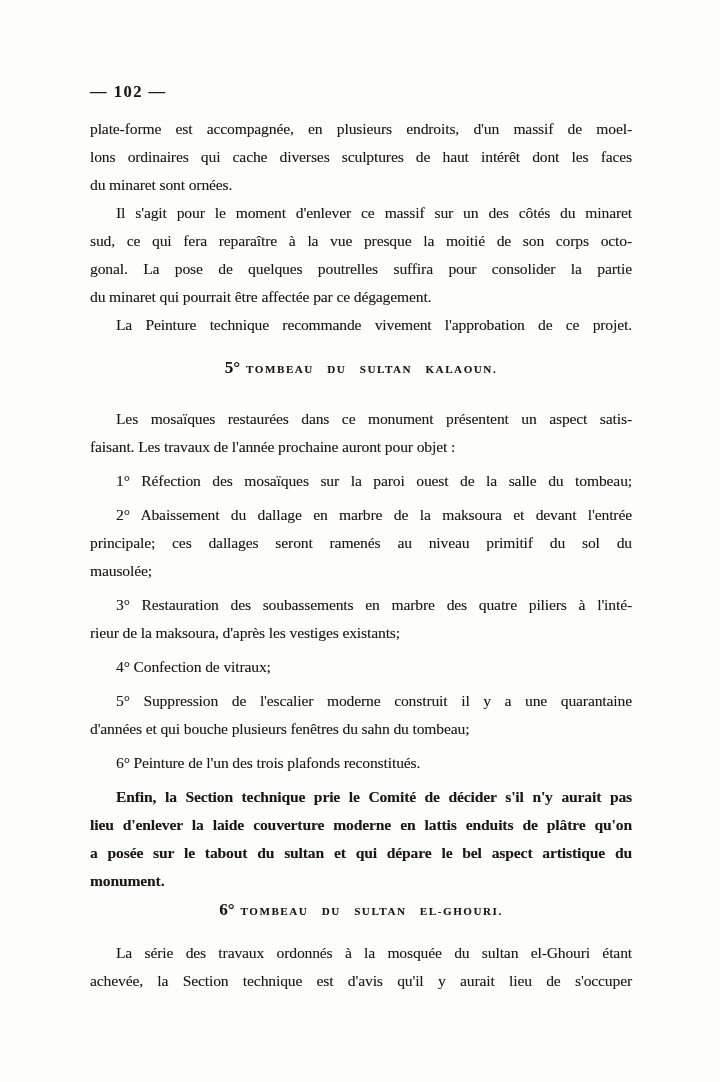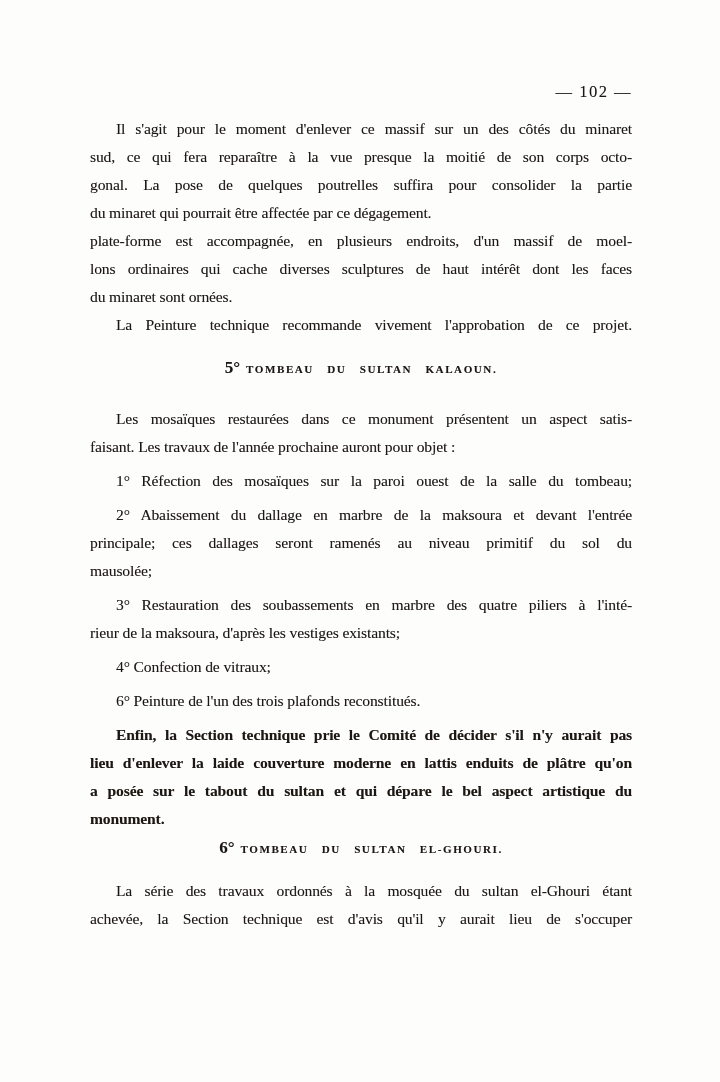--- a/index.html
+++ b/index.html
@@ -14,22 +14,22 @@
     height: 1082px;
     box-sizing: border-box;
     background: #fdfdfc;
     color: #1c1713;
     font-family: "Liberation Serif", "DejaVu Serif", serif;
     padding: 82px 88px 0 90px;
     overflow: hidden;
     text-shadow: 0.25px 0.25px 0 rgba(28,23,19,0.35);
   }
   .running-head {
-    text-align: right;
-    font-weight: normal;
+    text-align: left;
+    font-weight: bold;
     font-size: 16.5px;
     letter-spacing: 1.5px;
     line-height: 20px;
     margin-bottom: 13px;
   }
   .para { margin: 0; }
   .list-item { margin-top: 6px; }
   .para-enfin { margin-top: 6px; font-weight: bold; }
   .line {
     display: block;
@@ -59,30 +59,30 @@
 </head>
 <body>
 
 <div class="page">
 
   <header class="running-head">— 102 —</header>
 
   <section>
 
     <div class="para">
+      <div class="line">plate-forme est accompagnée, en plusieurs endroits, d'un massif de moel-</div>
+      <div class="line">lons ordinaires qui cache diverses sculptures de haut intérêt dont les faces</div>
+      <div class="line short">du minaret sont ornées.</div>
+    </div>
+
+    <div class="para">
       <div class="line indent">Il s'agit pour le moment d'enlever ce massif sur un des côtés du minaret</div>
       <div class="line">sud, ce qui fera reparaître à la vue presque la moitié de son corps octo-</div>
       <div class="line">gonal. La pose de quelques poutrelles suffira pour consolider la partie</div>
       <div class="line short">du minaret qui pourrait être affectée par ce dégagement.</div>
-    </div>
-
-    <div class="para">
-      <div class="line">plate-forme est accompagnée, en plusieurs endroits, d'un massif de moel-</div>
-      <div class="line">lons ordinaires qui cache diverses sculptures de haut intérêt dont les faces</div>
-      <div class="line short">du minaret sont ornées.</div>
     </div>
 
     <div class="para">
       <div class="line indent">La Peinture technique recommande vivement l'approbation de ce projet.</div>
     </div>
 
     <h2 class="section-heading h5">
       <span class="sec-num">5°</span>
       <span class="sec-label">TOMBEAU DU SULTAN KALAOUN.</span>
     </h2>
@@ -104,20 +104,24 @@
 
     <div class="para list-item">
       <div class="line indent">3° Restauration des soubassements en marbre des quatre piliers à l'inté-</div>
       <div class="line short">rieur de la maksoura, d'après les vestiges existants;</div>
     </div>
 
     <div class="para list-item">
       <div class="line indent short">4° Confection de vitraux;</div>
     </div>
 
+    <div class="para list-item">
+      <div class="line indent">5° Suppression de l'escalier moderne construit il y a une quarantaine</div>
+      <div class="line short">d'années et qui bouche plusieurs fenêtres du sahn du tombeau;</div>
+    </div>
 
     <div class="para list-item">
       <div class="line indent short">6° Peinture de l'un des trois plafonds reconstitués.</div>
     </div>
 
     <div class="para para-enfin">
       <div class="line indent">Enfin, la Section technique prie le Comité de décider s'il n'y aurait pas</div>
       <div class="line">lieu d'enlever la laide couverture moderne en lattis enduits de plâtre qu'on</div>
       <div class="line">a posée sur le tabout du sultan et qui dépare le bel aspect artistique du</div>
       <div class="line short">monument.</div>

